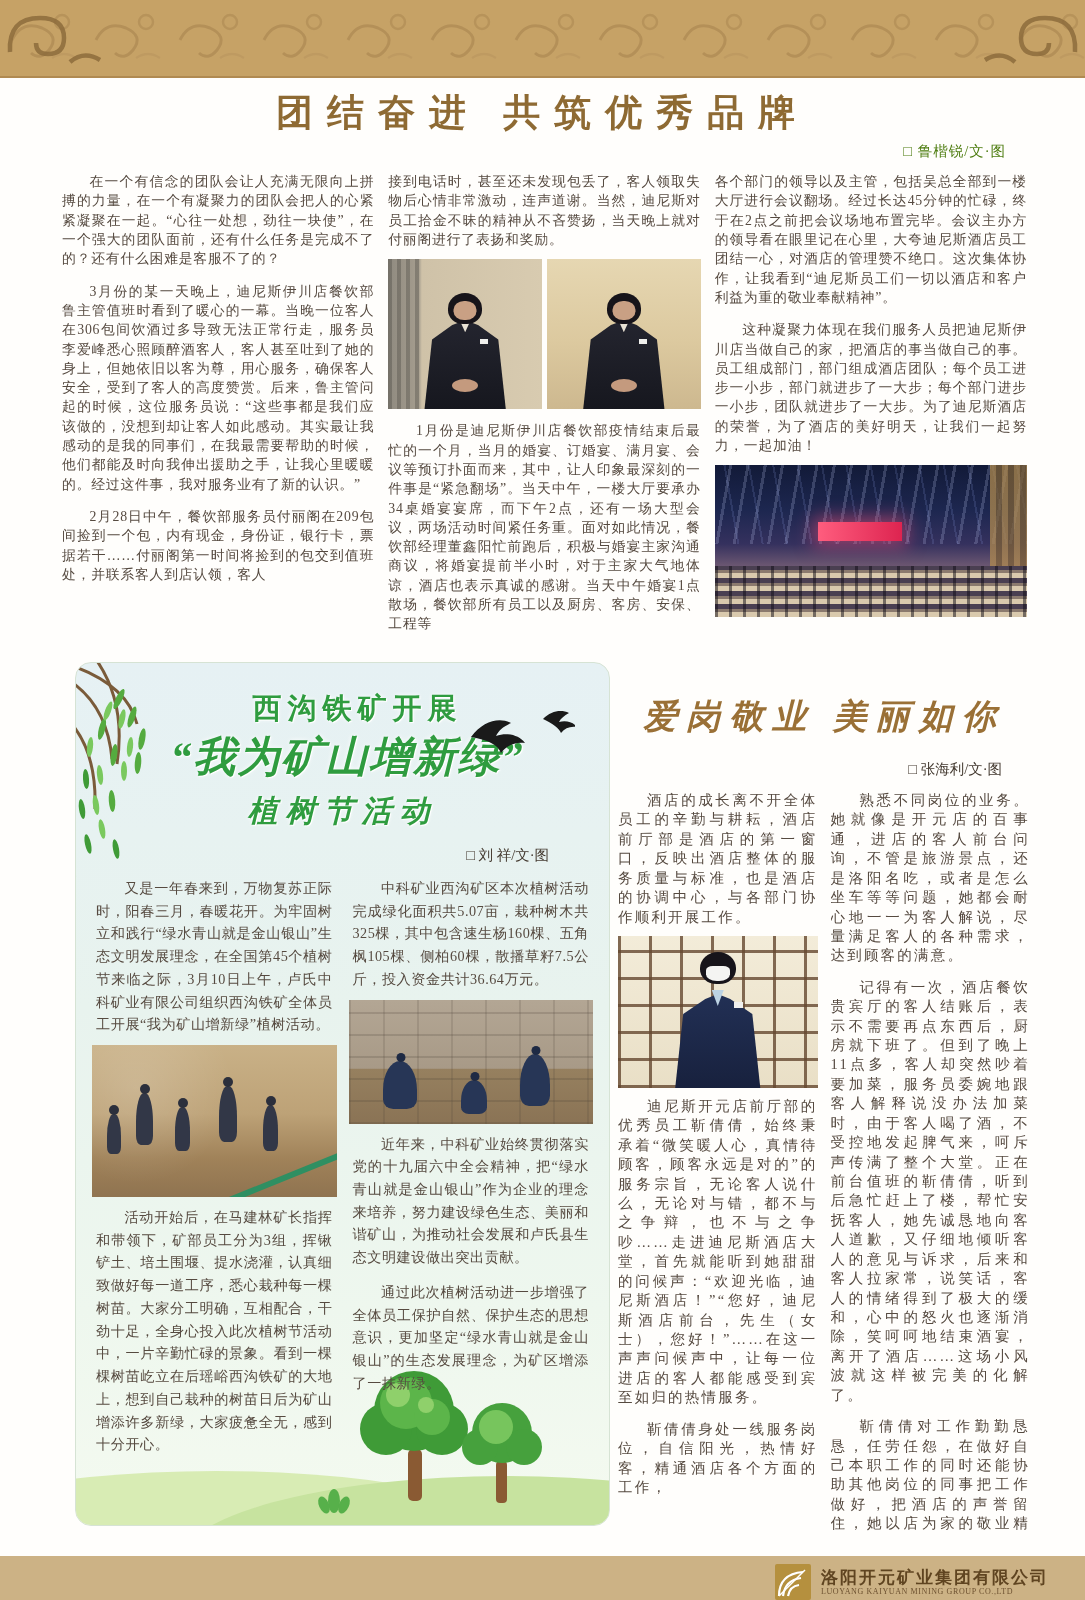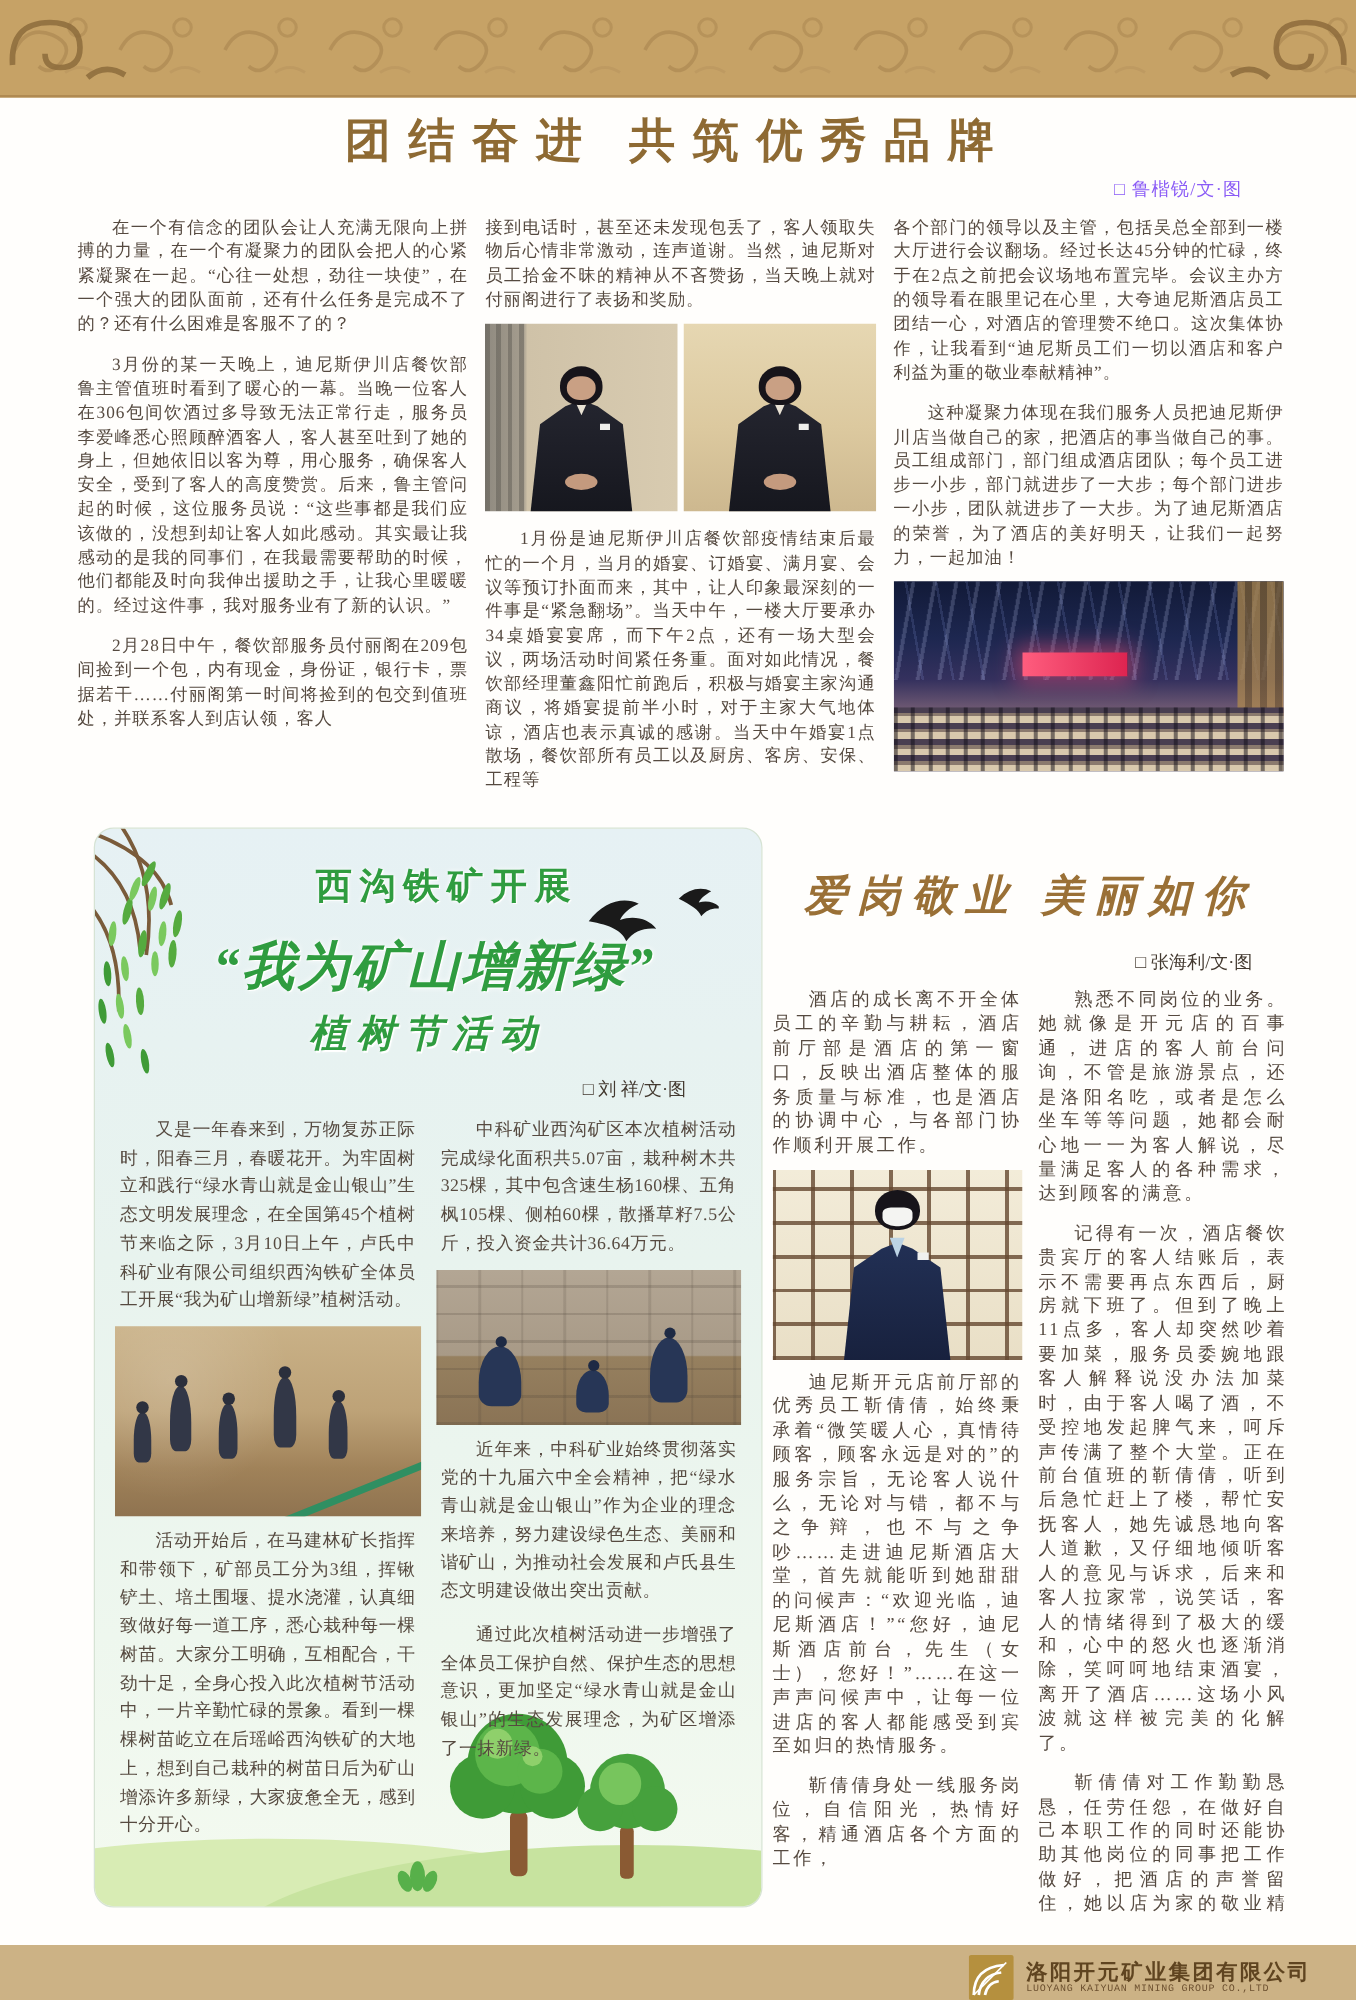--- a/index.html
+++ b/index.html
@@ -6,22 +6,22 @@
   .page{position:relative;width:1085px;height:1600px;margin:0 auto;background:#fffefc;
         font-family:"Liberation Serif","DejaVu Serif",serif;color:#564a40;overflow:hidden;}
 
   
   .top-band{position:absolute;left:0;top:0;width:1085px;height:76px;background:#c6a266;border-bottom:2px solid #b08a52;overflow:hidden;}
   .top-band svg{display:block;}
 
   
   .headline1{position:absolute;left:0;top:88px;width:100%;text-align:center;
              font-size:37px;font-weight:bold;letter-spacing:14px;color:#8e6a33;}
-  .byline1{position:absolute;left:64px;top:142px;width:930px;text-align:right;
-           font-size:14.5px;color:#8b5cf6;letter-spacing:1px;}
+  .byline1{position:absolute;left:76px;top:142px;width:930px;text-align:right;
+           font-size:14.5px;color:#4d7c0f;letter-spacing:1px;}
 
   
   .article1{position:absolute;left:62px;top:172px;width:965px;height:492px;display:flex;gap:14px;}
   .a1col{flex:1;min-width:0;overflow:hidden;}
   .article1 .p{margin:0;font-size:13.8px;line-height:1.40;letter-spacing:0.8px;
                text-align:justify;text-indent:2em;}
   .article1 .p+.p{margin-top:13px;}
   .p.cont{text-indent:0;}
 
   
@@ -57,21 +57,21 @@
 
   
   .green{position:absolute;left:75px;top:662px;width:533px;height:862px;
      background:linear-gradient(180deg,#e6f1f4 0%,#e8f3ee 40%,#eef7ee 75%,#f4faf0 100%);
      border:1px solid #d6e3d4;border-radius:16px;overflow:hidden;}
   .willow{position:absolute;left:-4px;top:-4px;z-index:2;}
   .swallows{position:absolute;right:34px;top:40px;z-index:2;}
   .green-inner{position:relative;z-index:1;padding:26px 16px 0;}
   .g-t1{font-size:29px;font-weight:bold;color:#2f9c3f;text-align:center;margin-left:30px;
         text-shadow:0 0 4px #fff,1px 1px 0 #fff;letter-spacing:6px;}
-  .g-t2{font-size:42px;font-weight:bold;font-style:italic;color:#2f9c3f;text-align:center;margin-top:16px;margin-left:10px;
+  .g-t2{font-size:42px;font-weight:bold;font-style:italic;color:#2f9c3f;text-align:center;margin-top:0;margin-left:10px;
         text-shadow:0 0 5px #fff,1px 1px 0 #fff;letter-spacing:2px;}
   .g-t3{font-size:30px;font-weight:bold;font-style:italic;color:#2f9c3f;text-align:center;margin-top:6px;
         text-shadow:0 0 4px #fff,1px 1px 0 #fff;letter-spacing:8px;}
   .g-byline{text-align:right;padding-right:44px;margin-top:14px;font-size:14.5px;color:#43392f;}
   .g-cols{display:flex;gap:12px;margin-top:8px;}
   .g-col{flex:1;min-width:0;overflow:hidden;position:relative;z-index:1;}
   .green .p{margin:4px;font-size:14.2px;line-height:1.60;letter-spacing:0.5px;text-align:justify;text-indent:2em;}
   .green .p+.p{margin-top:12px;}
 
   .plantA{height:152px;margin:9px 0;background:
@@ -112,21 +112,21 @@
   .mp-hair{position:absolute;left:50%;top:16px;transform:translateX(-50%);width:36px;height:32px;background:#17141a;border-radius:50% 50% 46% 46%;}
   .mp-mask{position:absolute;left:50%;top:30px;transform:translateX(-50%);width:24px;height:15px;background:#f4f4f2;border-radius:28% 28% 45% 45%;}
   .mp-shirt{position:absolute;left:50%;top:54px;transform:translateX(-50%);width:12px;height:16px;background:#bcd3e4;clip-path:polygon(50% 100%,0 0,100% 0);}
   .mp-badge{position:absolute;left:50%;top:66px;margin-left:16px;width:9px;height:6px;background:#f0f0ee;}
 
   
   .footer{position:absolute;left:0;top:1556px;width:1085px;height:52px;background:#ccb285;
      display:flex;align-items:center;justify-content:flex-end;padding-right:36px;box-sizing:border-box;gap:10px;}
   .f-text{display:flex;flex-direction:column;line-height:1.15;}
   .f-cn{font-size:17px;font-weight:bold;color:#5f4420;letter-spacing:2px;font-family:"Liberation Sans","DejaVu Sans",sans-serif;}
-  .f-en{font-size:8px;color:#6d5130;letter-spacing:0.6px;font-family:Liberation Mono, monospace;}
+  .f-en{font-size:8px;color:#6d5130;letter-spacing:0.6px;font-family:Liberation Serif, serif;}
 </style>
 </head>
 <body>
 
 <div class="page">
 
   <div class="top-band">
     <svg width="1085" height="76">
       <defs>
         <pattern id="curl" width="84" height="76" patternUnits="userSpaceOnUse">

